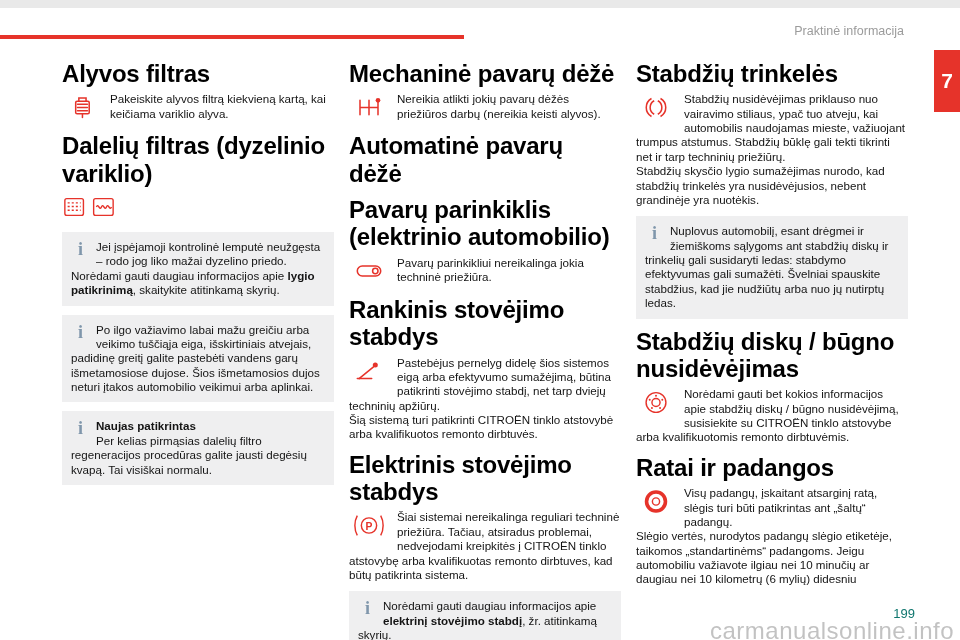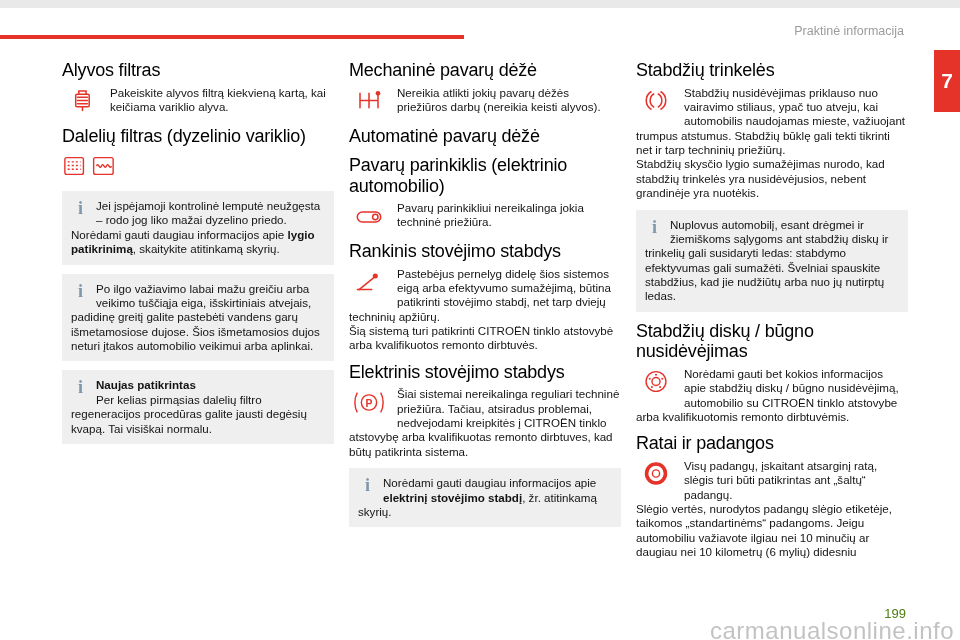--- a/index.html
+++ b/index.html
@@ -11,38 +11,38 @@
   }
   .top-rule{position:absolute;left:0;top:27px;width:464px;height:4px;background:var(--accent)}
   .running-header{position:absolute;top:16px;right:56px;font-size:12.5px;color:#9b9b9b}
   .chapter-tab{position:absolute;top:42px;right:0;width:26px;height:62px;background:var(--accent);
     color:#fff;display:flex;align-items:center;justify-content:center}
   .chapter-num{font-size:21px;font-weight:bold}
 
   .columns{position:absolute;left:62px;top:52px;width:846px;display:flex;gap:15px}
   .col{width:272px;flex:0 0 272px}
 
-  .h{font-size:18px;line-height:1.14;font-weight:normal;color:#000;margin:9px 0 5px;letter-spacing:-0.2px}
+  .h{font-size:24px;line-height:1.14;font-weight:bold;color:#000;margin:9px 0 5px;letter-spacing:-0.2px}
   .h.first{margin-top:0}
 
   .para{font-size:11.6px;line-height:1.24;margin:0 0 8px;color:#141414}
   .para::after,.infobox::after{content:"";display:block;clear:both}
   .txt{white-space:pre-line}
   .b{font-weight:bold}
 
   .picto{float:left;width:40px;height:28px;margin:1px 8px 2px 0;display:flex;align-items:center;justify-content:center}
   .picto.wide{width:54px}
   .picto svg{display:block}
 
   .infobox{background:#efeff0;padding:8px 9px;margin:9px 0;font-size:11.6px;line-height:1.24;color:#141414}
   .info-i{float:left;width:15px;margin:0 8px 2px 2px;font-family:"Liberation Serif",serif;
     font-weight:bold;font-size:18px;line-height:1;color:#7f96ab;text-align:center}
   .ibox-title{display:block;font-weight:bold}
 
-  .page-num{position:absolute;right:54px;bottom:27px;font-size:13px;color:#4d7c0f}
+  .page-num{position:absolute;right:45px;bottom:27px;font-size:13px;color:#0f766e}
   .watermark{position:absolute;right:6px;bottom:3px;font-size:24px;letter-spacing:.5px;
     color:rgba(120,120,120,.45);white-space:nowrap}
 </style>
 </head>
 <body>
 
 <div class="page">
 
   <div class="top-rule"></div>
   <div class="running-header">Praktinė informacija</div>
@@ -201,21 +201,21 @@
             </g>
             <g fill="#e6332a">
               <circle cx="20" cy="7.5" r="1.1"></circle>
                 <circle cx="27" cy="12" r="1.1"></circle>
               <circle cx="24.5" cy="21" r="1.1"></circle>
                 <circle cx="15.5" cy="21" r="1.1"></circle>
               <circle cx="13" cy="12" r="1.1"></circle>
             </g>
           </svg>
         </span>
-        <span class="txt">Norėdami gauti bet kokios informacijos apie stabdžių diskų / būgno nusidėvėjimą, automobilio su CITROËN tinklo atstovybe arba kvalifikuotomis remonto dirbtuvėmis.</span>
+        <span class="txt">Norėdami gauti bet kokios informacijos apie stabdžių diskų / būgno nusidėvėjimą, susisiekite su CITROËN tinklo atstovybe arba kvalifikuotomis remonto dirbtuvėmis.</span>
       </div>
 
       <h2 class="h">Ratai ir padangos</h2>
       <div class="para">
         <span class="picto">
           <svg viewBox="0 0 40 30" width="36" height="27" aria-hidden="true">
             <g fill="none" stroke="#e6332a">
               <circle cx="20" cy="15" r="10.5" stroke-width="4"></circle>
               <circle cx="20" cy="15" r="4" stroke-width="1.6"></circle>
             </g>

